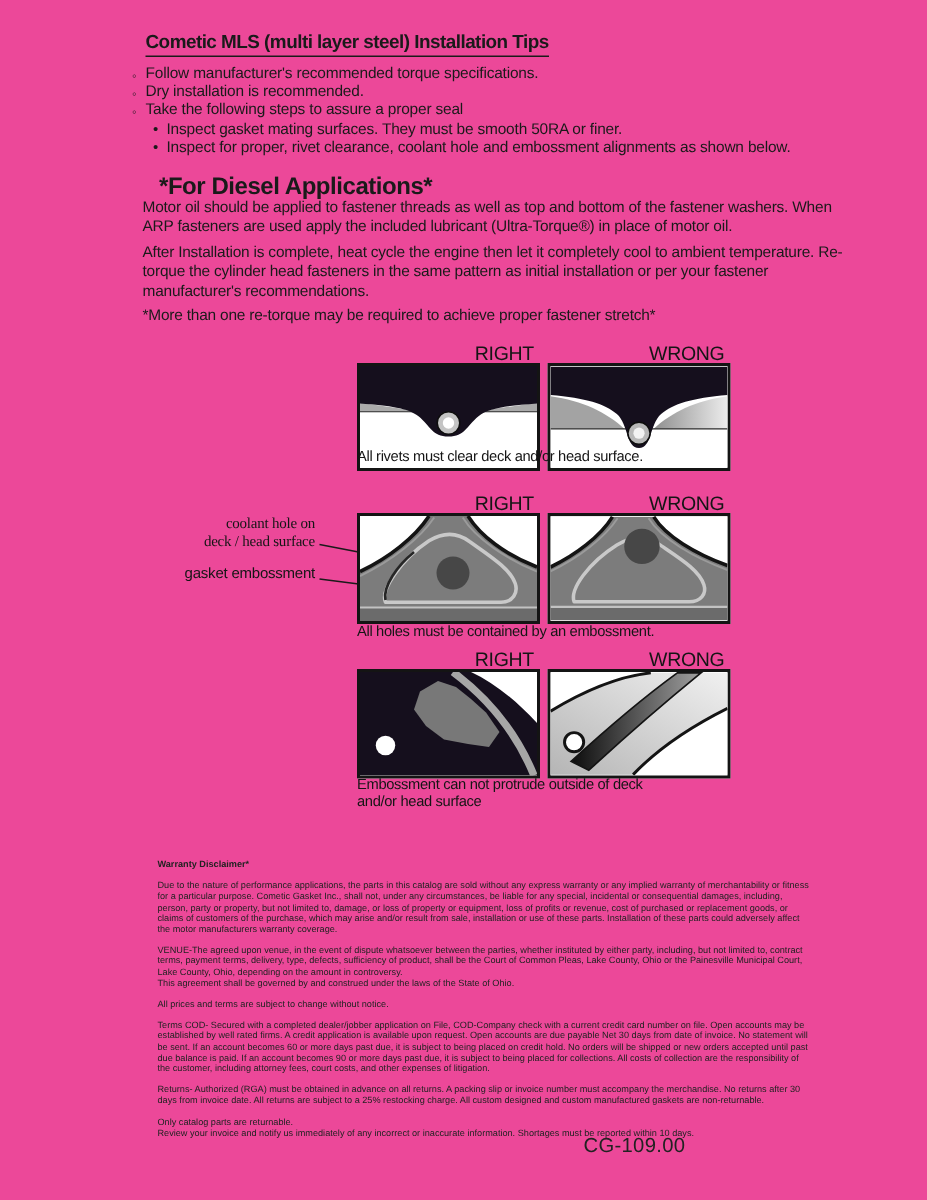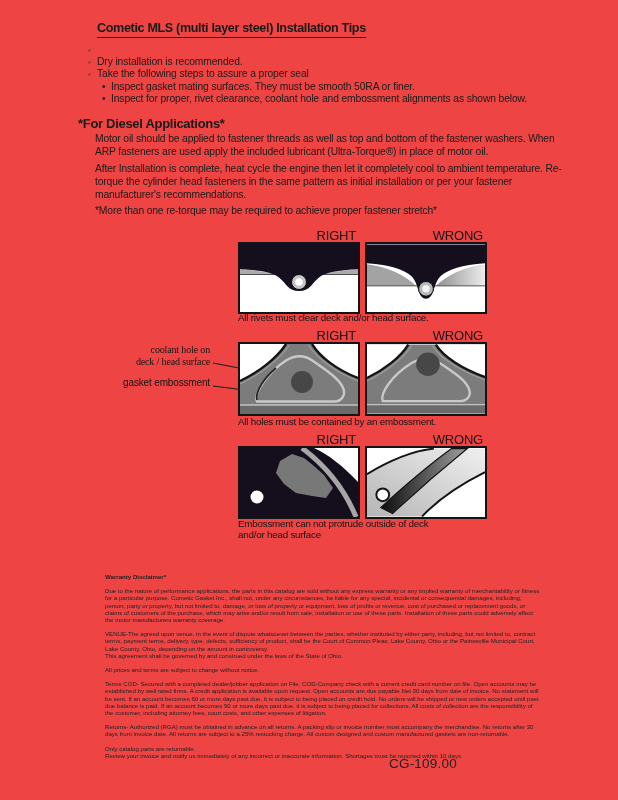--- a/index.html
+++ b/index.html
@@ -1,33 +1,33 @@
 <!DOCTYPE html>
 <html><head>
 <meta charset="utf-8">
 <style>
   html,body{margin:0;padding:0;background:#ffffff;}
   .page{
-    position:relative;width:618px;height:800px;background:#ef4444;overflow:hidden;
+    position:relative;width:618px;height:800px;background:#ec4899;overflow:hidden;
     font-family:"Liberation Sans","DejaVu Sans",sans-serif;color:#1a1a1a;
   }
   .abs{position:absolute;}
   .title{
     position:absolute;left:97px;top:21px;margin:0;
     font-size:12.6px;font-weight:bold;letter-spacing:-0.35px;
     border-bottom:1.6px solid #1a1a1a;padding-bottom:2px;white-space:nowrap;
   }
   .bullets{position:absolute;left:88px;top:44px;width:480px;font-size:10.3px;letter-spacing:-0.12px;}
   .bullet-row{display:flex;line-height:12.2px;}
   .bullet-row.sub{padding-left:14px;}
   .bullet-glyph{width:9px;flex:0 0 9px;font-size:8.5px;line-height:12.2px;}
   .bullet-glyph.dot{font-size:10px;}
   .diesel-heading{
-    position:absolute;left:78px;top:116px;margin:0;
-    font-size:13px;font-weight:bold;letter-spacing:-0.3px;white-space:nowrap;
+    position:absolute;left:106px;top:116px;margin:0;
+    font-size:16px;font-weight:bold;letter-spacing:-0.3px;white-space:nowrap;
   }
   .para{position:absolute;left:95px;width:472px;margin:0;font-size:10.3px;letter-spacing:-0.14px;line-height:13.2px;}
   .p1{top:132px;}
   .p2{top:162px;}
   .p3{top:204px;}
   .rw-label{position:absolute;width:118px;text-align:right;font-size:13px;letter-spacing:-0.2px;color:#151515;}
   .dbox{position:absolute;width:118px;border:2px solid #141414;background:#fff;line-height:0;}
   .dbox svg{display:block;}
   .cap{position:absolute;font-size:9.8px;letter-spacing:-0.22px;color:#151515;line-height:11px;}
   .callout{position:absolute;font-size:10px;letter-spacing:-0.15px;line-height:11.8px;text-align:right;width:112px;color:#151515;}
@@ -39,20 +39,21 @@
 </head>
 <body>
 
 <div class="page">
 
   <h1 class="title">Cometic MLS (multi layer steel) Installation Tips</h1>
 
   <div class="bullets">
     <div class="bullet-row">
       <span class="bullet-glyph">◦</span>
+      <span>Follow manufacturer's recommended torque specifications.</span>
     </div>
     <div class="bullet-row">
       <span class="bullet-glyph">◦</span>
       <span>Dry installation is recommended.</span>
     </div>
     <div class="bullet-row">
       <span class="bullet-glyph">◦</span>
       <span>Take the following steps to assure a proper seal</span>
     </div>
     <div class="bullet-row sub">
@@ -96,21 +97,21 @@
       <rect width="120" height="68" fill="#ffffff"></rect>
       <path d="M0,20 C22,23 38,31 50,42 L0,42 Z" fill="#a3a3a3"></path>
       <path d="M120,20 C98,23 82,31 70,42 L120,42 Z" fill="url(#gw1)"></path>
       <line x1="0" y1="42" x2="120" y2="42" stroke="#2a2a2a" stroke-width="0.8"></line>
       <path d="M0,0 H120 V19 C96,21 83,25 75,32 C67,39 69,55 60,55 C51,55 53,39 45,32 C37,25 24,21 0,19 Z" fill="#150f1d"></path>
       <circle cx="60" cy="45" r="7.5" fill="#b8b8b8" stroke="#0d0d0d" stroke-width="1"></circle>
       <circle cx="60" cy="45" r="3.8" fill="#f2f2f2"></circle>
     </svg>
   </div>
 
-  <div class="cap" style="left:238px;top:312px;">All rivets must clear deck and/or head surface.</div>
+  <div class="cap" style="left:238px;top:299px;">All rivets must clear deck and/or head surface.</div>
 
   <div class="rw-label" style="left:238px;top:328px;">RIGHT</div>
   <div class="rw-label" style="left:365px;top:328px;">WRONG</div>
 
   <div class="callout" style="left:98px;top:344px;font-family:Liberation Serif, serif;">
     <div>coolant hole on</div>
     <div>deck / head surface</div>
   </div>
   <div class="callout" style="left:98px;top:377px;">
     <div>gasket embossment</div>

